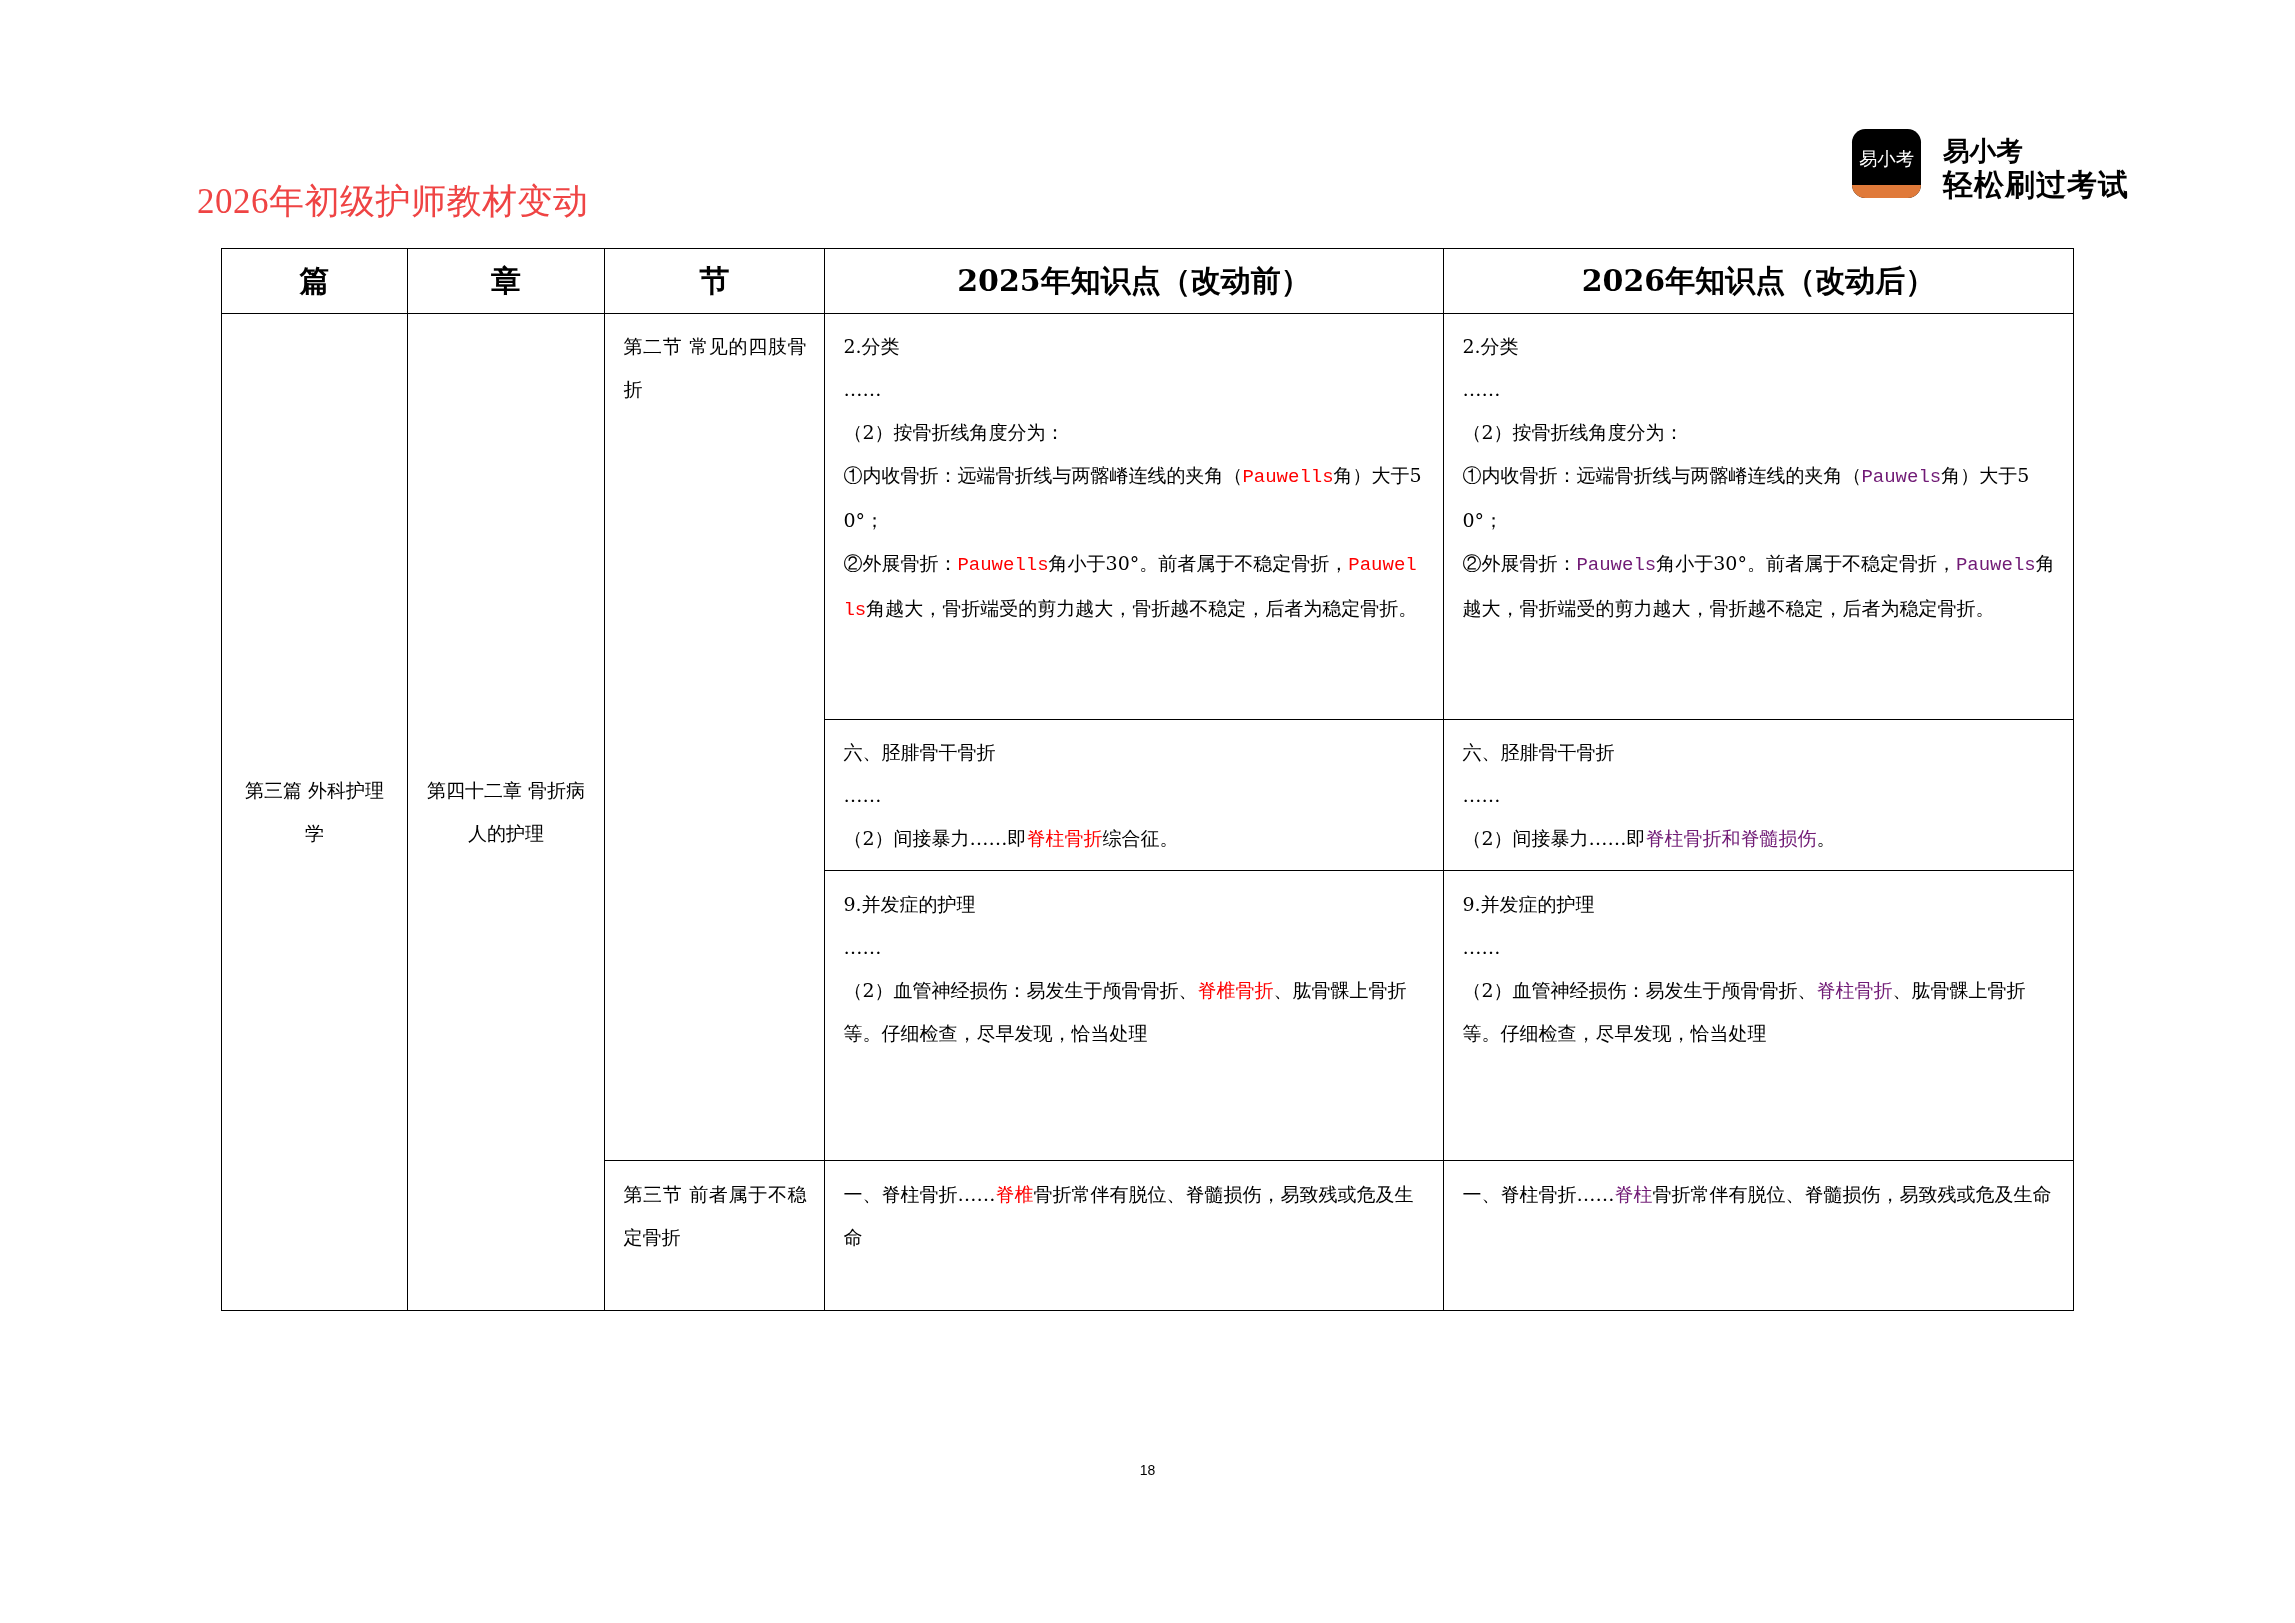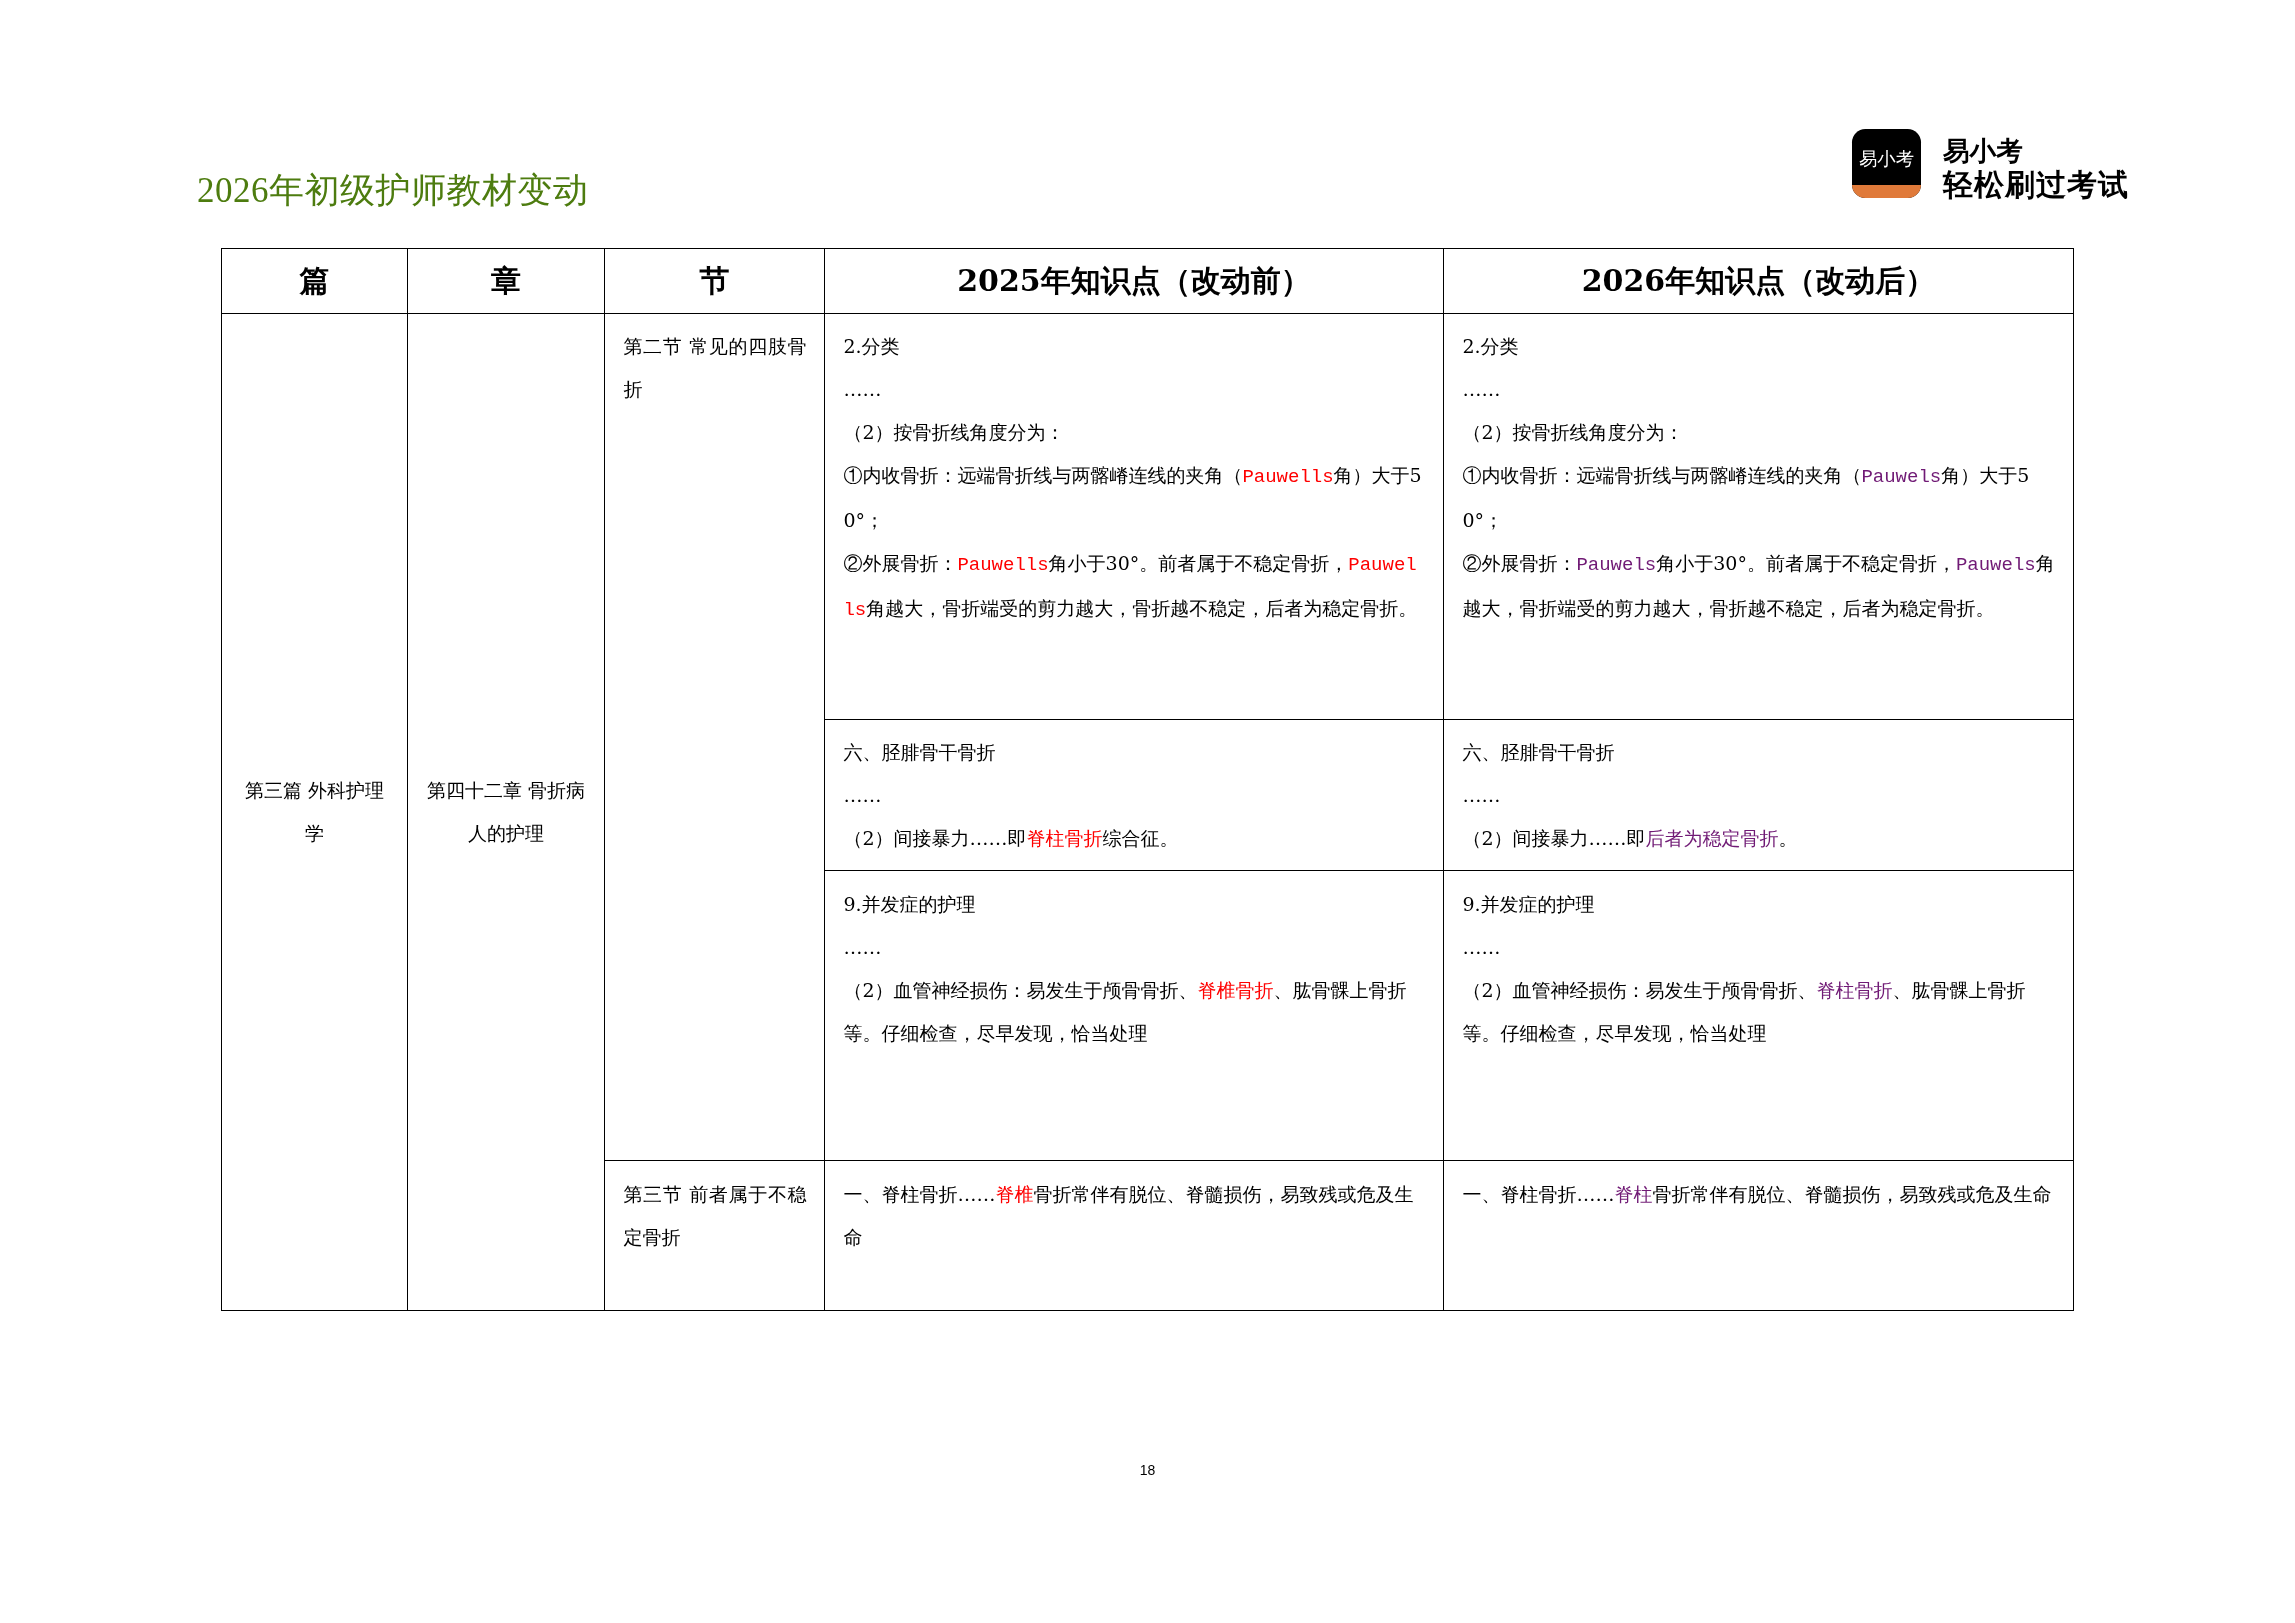--- a/index.html
+++ b/index.html
@@ -1,19 +1,19 @@
 <!DOCTYPE html>
 <html style="font-size:8.2px"><head>
 <meta charset="utf-8">
 <style>
   html, body { margin:0; padding:0; background:#ffffff; }
   body { width:2295px; height:1623px; position:relative; overflow:hidden;
          font-family:"DejaVu Serif","Liberation Serif",serif; color:#000; }
-  .doc-title { position:absolute; left:197px; top:168px; font-size:35px; line-height:46px;
-               color:#4d7c0f; font-family:"Liberation Serif","DejaVu Serif",serif; white-space:nowrap; letter-spacing:0.5px; }
+  .doc-title { position:absolute; left:197px; top:179px; font-size:35px; line-height:46px;
+               color:#ef4444; font-family:"Liberation Serif","DejaVu Serif",serif; white-space:nowrap; letter-spacing:0.5px; }
   .logo { position:absolute; left:1852px; top:129px; width:69px; height:69px; border-radius:13.3px;
           overflow:hidden; background:#000; }
   .logo .band { position:absolute; left:0; right:0; bottom:0; height:12.8px; background:#E07A3A; }
   .logo .mark { position:absolute; left:0; right:0; top:14.3px; text-align:center; color:#fff;
                 font-family:"DejaVu Sans","Liberation Sans",sans-serif; font-size:18.4px; line-height:31px; }
   .brand { position:absolute; left:1943px; top:134px; }
   .brand .name { font-family:"DejaVu Sans","Liberation Sans",sans-serif; font-size:26.6px; line-height:34px; font-weight:bold; }
   .brand .slogan { font-family:"DejaVu Sans","Liberation Sans",sans-serif; font-size:30px; line-height:33px; letter-spacing:1px; font-weight:bold; }
 
   table.changes { position:absolute; left:221px; top:248px; width:1852px; border-collapse:collapse; table-layout:fixed; }
@@ -99,21 +99,21 @@
         <div class="cell">
           <p>六、胫腓骨干骨折</p>
           <p>……</p>
           <p><span>（2）间接暴力……即</span><span class="red">脊柱骨折</span><span>综合征。</span></p>
         </div>
       </td>
       <td>
         <div class="cell">
           <p>六、胫腓骨干骨折</p>
           <p>……</p>
-          <p><span>（2）间接暴力……即</span><span class="blue">后者为稳定骨折</span><span>。</span></p>
+          <p><span>（2）间接暴力……即</span><span class="blue">脊柱骨折和脊髓损伤</span><span>。</span></p>
         </div>
       </td>
     </tr>
 
     <tr style="height:290px">
       <td>
         <div class="cell">
           <p>9.并发症的护理</p>
           <p>……</p>
           <p><span>（2）血管神经损伤：易发生于颅骨骨折、</span><span class="red">脊椎骨折</span><span>、肱骨髁上骨折等。仔细检查，尽早发现，恰当处理</span></p>

